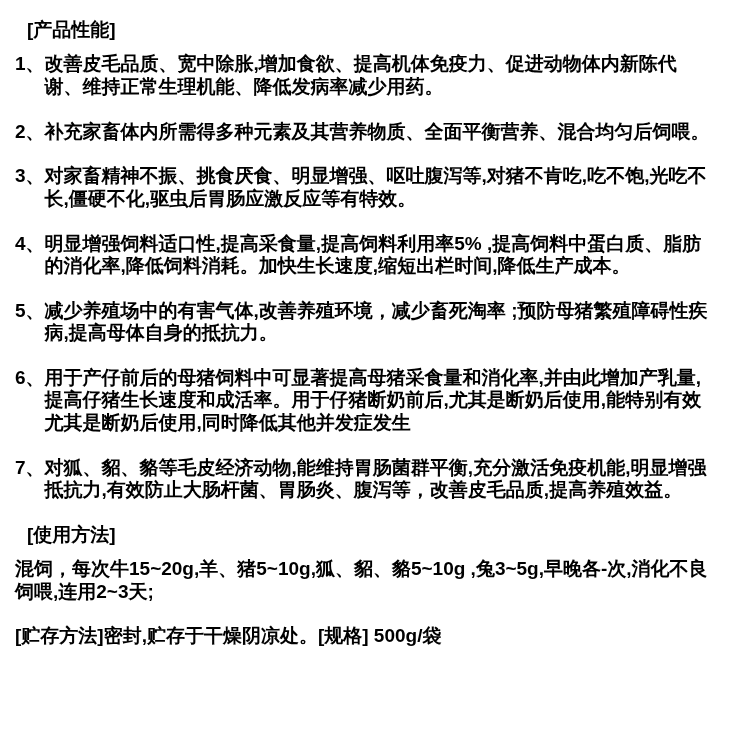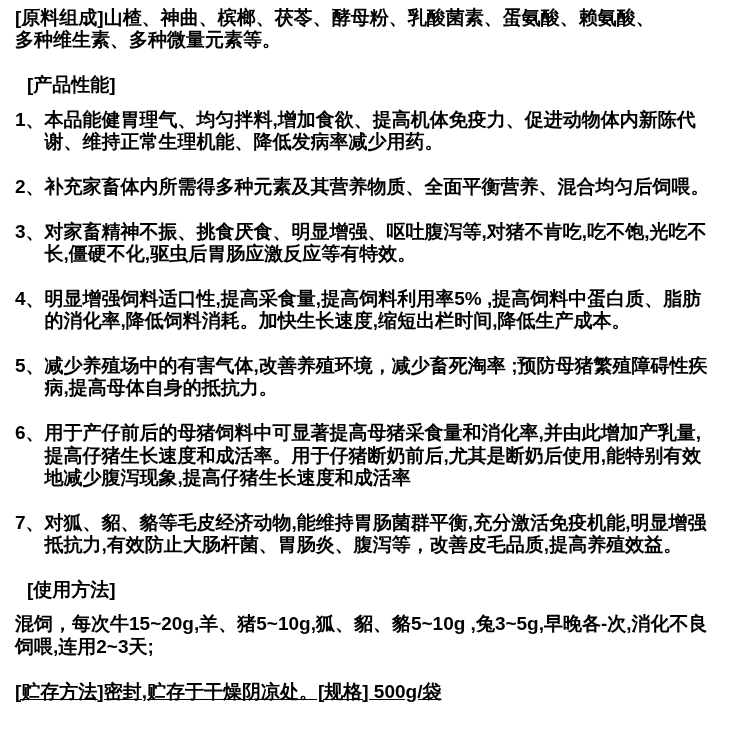--- a/index.html
+++ b/index.html
@@ -37,36 +37,33 @@
   }
   .item-num {
     flex: 0 0 25px;
   }
   .item-text {
     flex: 1;
     white-space: pre-line;
   }
   .last {
     margin-bottom: 0;
-    text-decoration: underline;
   }
 </style>
 </head>
 <body>
 
 <div class="page">
 
-  <p class="para">[原料组成]山楂、神曲、槟榔、茯苓、酵母粉、乳酸菌素、蛋氨酸、赖氨酸、
-多种维生素、多种微量元素等。</p>
 
   <p class="section-title">[产品性能]</p>
 
   <div class="item">
     <span class="item-num">1、</span>
-    <span class="item-text">本品能健胃理气、均匀拌料,增加食欲、提高机体免疫力、促进动物体内新陈代
+    <span class="item-text">改善皮毛品质、宽中除胀,增加食欲、提高机体免疫力、促进动物体内新陈代
 谢、维持正常生理机能、降低发病率减少用药。</span>
   </div>
 
   <div class="item">
     <span class="item-num">2、</span>
     <span class="item-text">补充家畜体内所需得多种元素及其营养物质、全面平衡营养、混合均匀后饲喂。</span>
   </div>
 
   <div class="item">
     <span class="item-num">3、</span>
@@ -83,21 +80,21 @@
   <div class="item">
     <span class="item-num">5、</span>
     <span class="item-text">减少养殖场中的有害气体,改善养殖环境，减少畜死淘率 ;预防母猪繁殖障碍性疾
 病,提高母体自身的抵抗力。</span>
   </div>
 
   <div class="item">
     <span class="item-num">6、</span>
     <span class="item-text">用于产仔前后的母猪饲料中可显著提高母猪采食量和消化率,并由此增加产乳量,
 提高仔猪生长速度和成活率。用于仔猪断奶前后,尤其是断奶后使用,能特别有效
-地减少腹泻现象,提高仔猪生长速度和成活率</span>
+尤其是断奶后使用,同时降低其他并发症发生</span>
   </div>
 
   <div class="item">
     <span class="item-num">7、</span>
     <span class="item-text">对狐、貂、貉等毛皮经济动物,能维持胃肠菌群平衡,充分激活免疫机能,明显增强
 抵抗力,有效防止大肠杆菌、胃肠炎、腹泻等，改善皮毛品质,提高养殖效益。</span>
   </div>
 
   <p class="section-title">[使用方法]</p>
 

